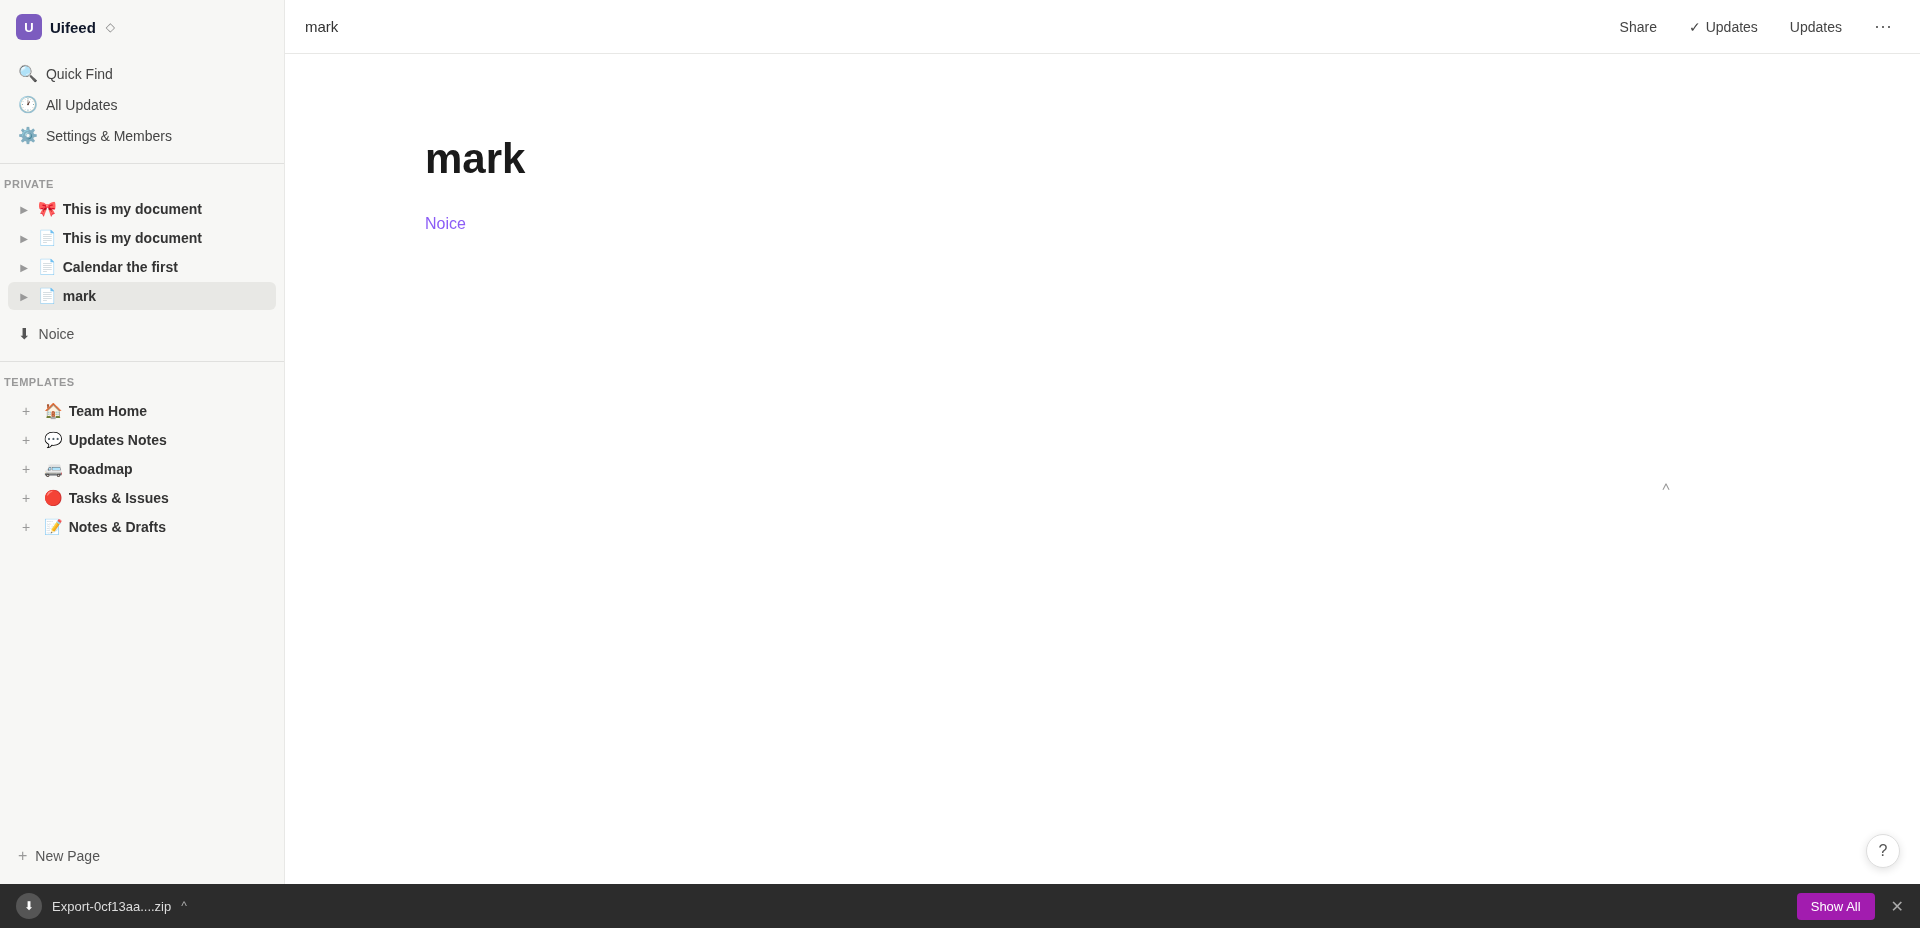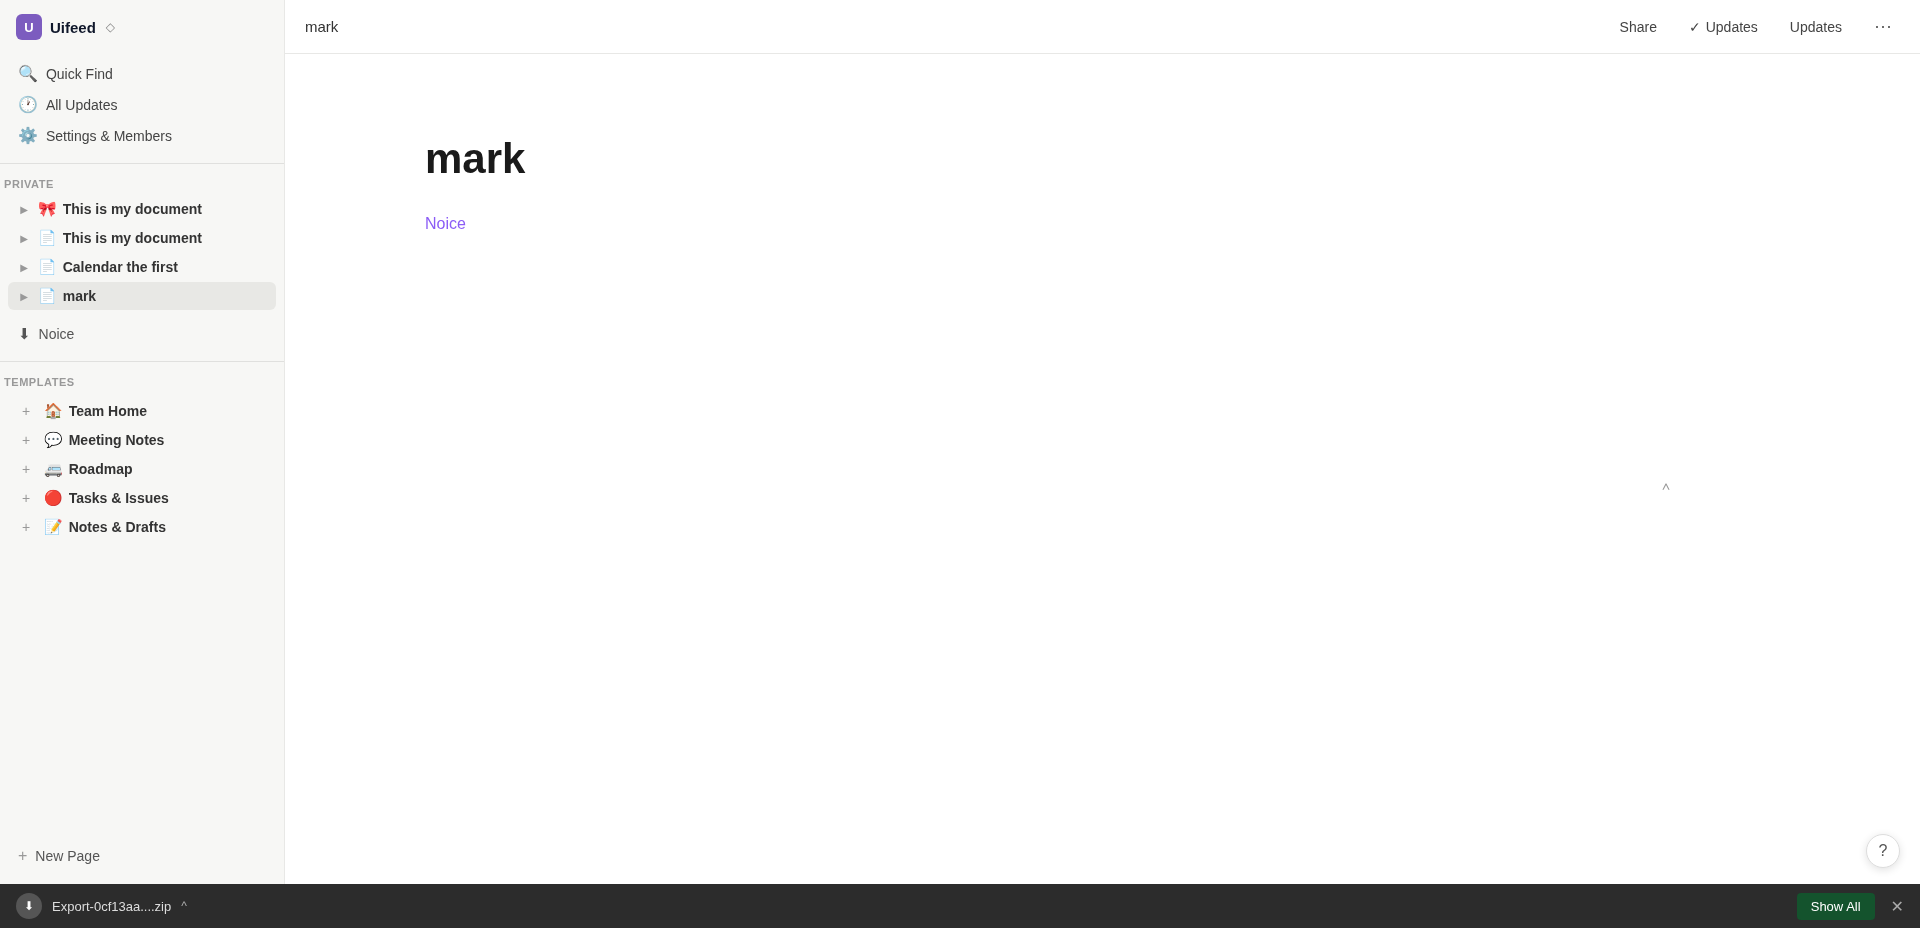--- a/index.html
+++ b/index.html
@@ -362,21 +362,21 @@
       font-size: 12px;
       color: #fff;
     }
 
     .download-chevron {
       color: #aaa;
       font-size: 12px;
     }
 
     .show-all-btn {
-      background: #14532d;
+      background: #a21caf;
       color: #fff;
       border: none;
       padding: 6px 14px;
       border-radius: 4px;
       font-size: 13px;
       cursor: pointer;
     }
 
     .close-download-btn {
       color: #aaa;
@@ -453,21 +453,21 @@
 
     <div class="templates-section">
       <div class="template-item">
         <span class="template-plus">+</span>
         <span class="tree-emoji">🏠</span>
         <span class="tree-label">Team Home</span>
       </div>
       <div class="template-item">
         <span class="template-plus">+</span>
         <span class="tree-emoji">💬</span>
-        <span class="tree-label">Meeting Notes</span>
+        <span class="tree-label">Updates Notes</span>
       </div>
       <div class="template-item">
         <span class="template-plus">+</span>
         <span class="tree-emoji">🚐</span>
         <span class="tree-label">Roadmap</span>
       </div>
       <div class="template-item">
         <span class="template-plus">+</span>
         <span class="tree-emoji">🔴</span>
         <span class="tree-label">Tasks &amp; Issues</span>

